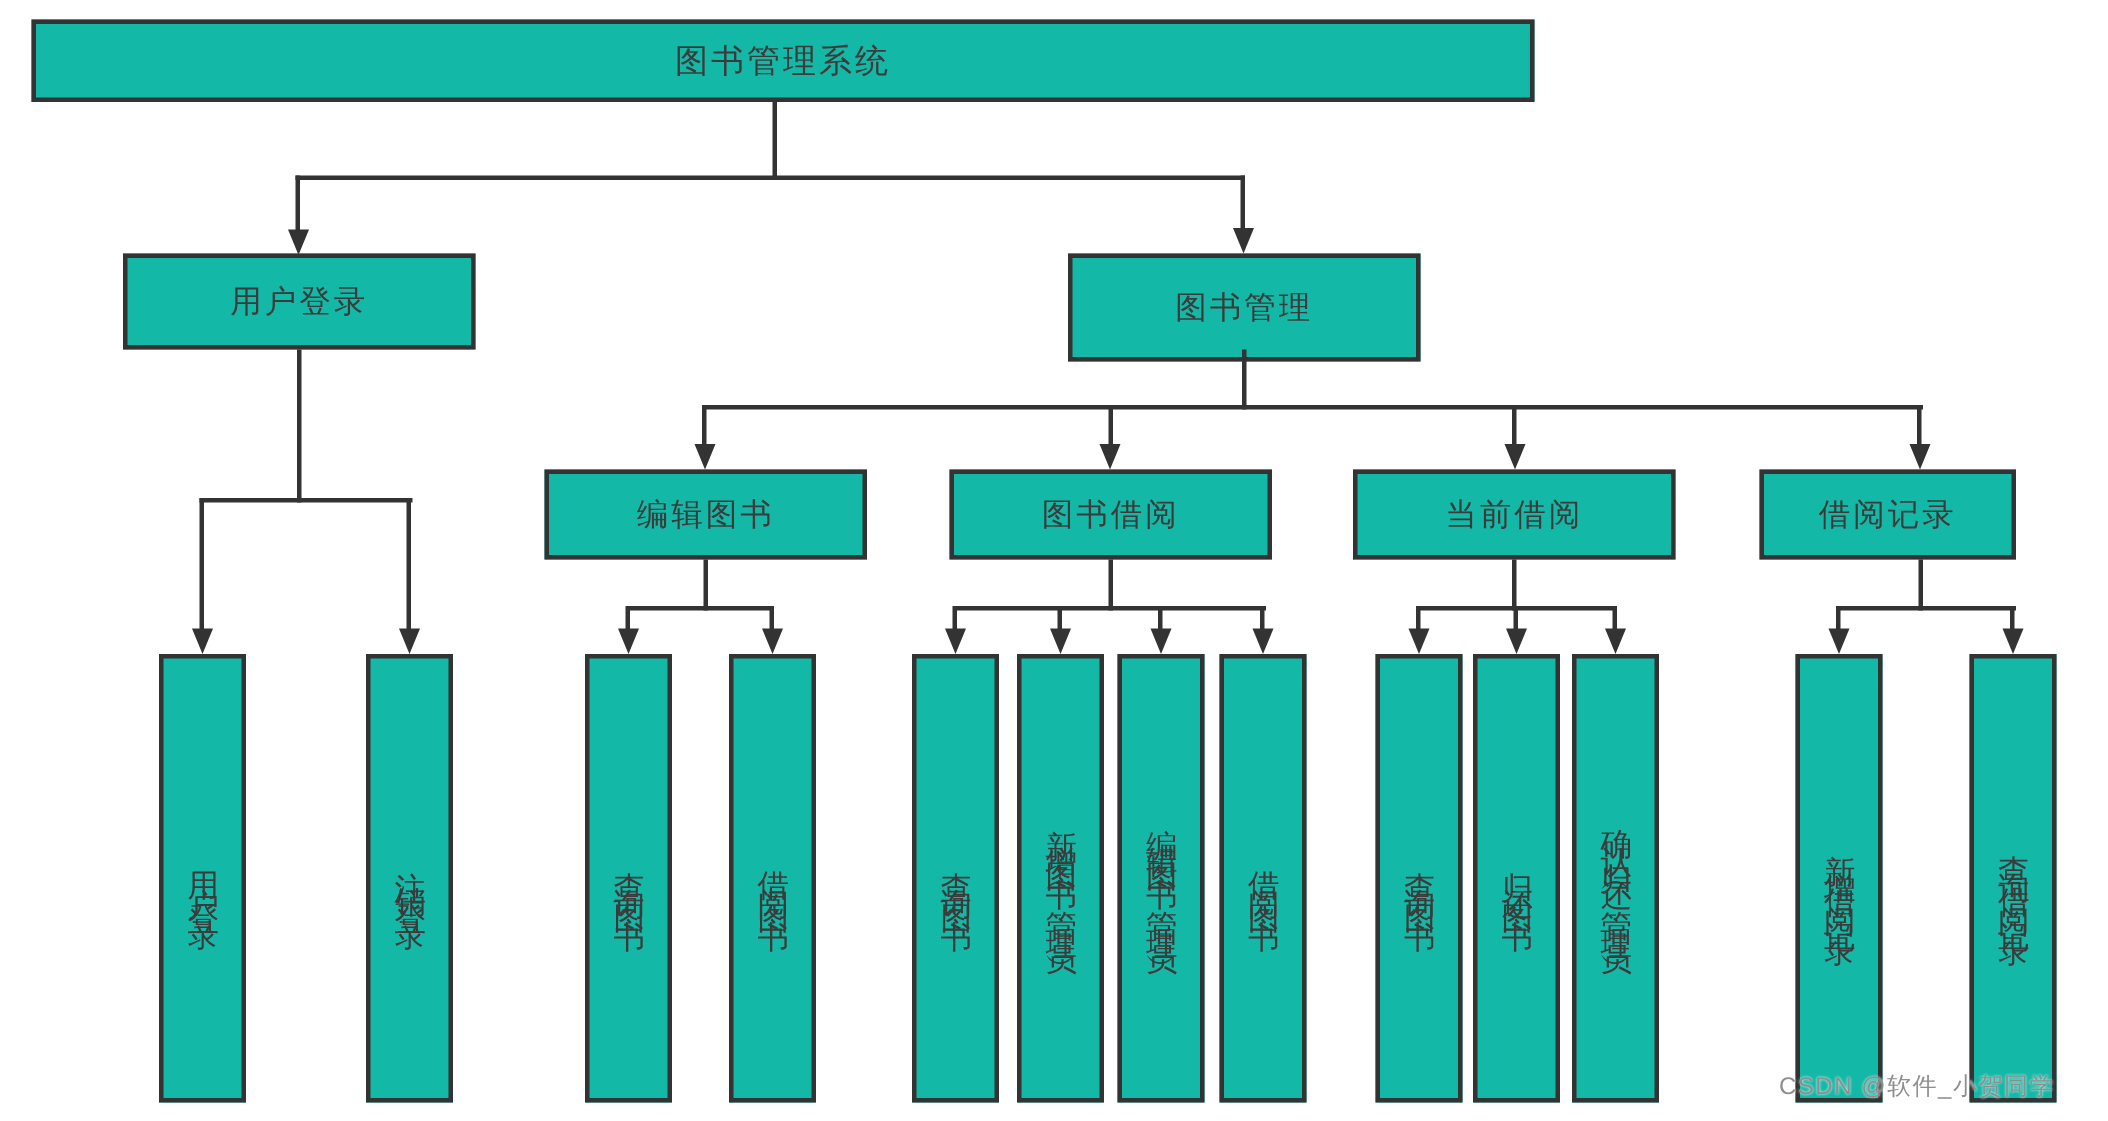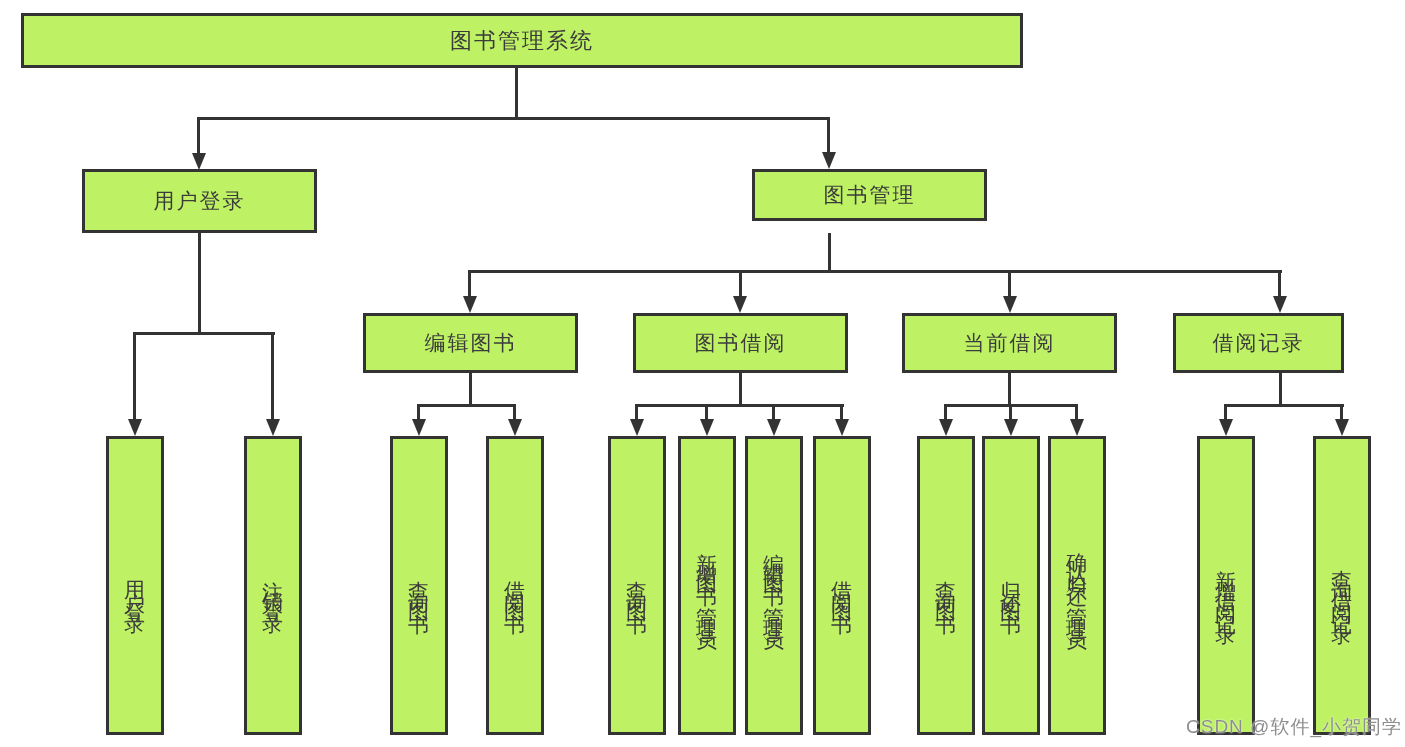--- a/index.html
+++ b/index.html
@@ -1,49 +1,49 @@
 <!DOCTYPE html>
 <html><head>
 <meta charset="utf-8">
 <style>
   html,body{margin:0;padding:0;background:#ffffff;}
   body{width:1405px;height:747px;position:relative;overflow:hidden;
        font-family:"Liberation Sans","DejaVu Sans",sans-serif;}
   .stage{position:absolute;left:0;top:0;width:1405px;height:747px;}
-  .box{position:absolute;box-sizing:border-box;background:#bef264;border:3px solid #333333;
+  .box{position:absolute;box-sizing:border-box;background:#14b8a6;border:3px solid #333333;
        display:flex;align-items:center;justify-content:center;
        color:#3b3b3b;font-size:21px;letter-spacing:2px;white-space:nowrap;}
   .root{font-size:22px;}
   .leaf{width:58px;height:299px;}
   .vtext{writing-mode:vertical-rl;text-orientation:mixed;letter-spacing:11px;
          line-height:1;font-size:21px;color:#3b3b3b;}
   .vline{position:absolute;width:3px;background:#333333;}
   .hline{position:absolute;height:3px;background:#333333;}
   .arrow{position:absolute;width:0;height:0;
          border-left:7px solid transparent;border-right:7px solid transparent;
          border-top:17px solid #333333;}
-  .watermark{position:absolute;left:1186px;top:714px;font-size:19px;letter-spacing:1px;
+  .watermark{position:absolute;left:1186px;top:714px;font-size:16px;letter-spacing:1px;
              color:#8e8e8e;text-shadow:0 0 2px #ffffff;white-space:nowrap;}
 </style>
 </head>
 <body>
 
 <div class="stage">
 
   <div class="box root" style="left:21px;top:13px;width:1002px;height:55px">图书管理系统</div>
 
   <div class="vline" style="left:515px;top:68px;height:50px"></div>
   <div class="hline" style="left:197px;top:117px;width:633px"></div>
   <div class="vline" style="left:197px;top:117px;height:38px"></div>
   <div class="arrow" style="left:192px;top:153px"></div>
   <div class="vline" style="left:827px;top:117px;height:37px"></div>
   <div class="arrow" style="left:822px;top:152px"></div>
 
   <div class="box" style="left:82px;top:169px;width:235px;height:64px">用户登录</div>
-  <div class="box" style="left:752px;top:169px;width:235px;height:52px">图书管理</div>
+  <div class="box" style="left:712px;top:169px;width:235px;height:72px">图书管理</div>
 
   <div class="vline" style="left:198px;top:233px;height:102px"></div>
   <div class="hline" style="left:133px;top:332px;width:142px"></div>
   <div class="vline" style="left:133px;top:332px;height:90px"></div>
   <div class="arrow" style="left:128px;top:419px"></div>
   <div class="vline" style="left:271px;top:332px;height:90px"></div>
   <div class="arrow" style="left:266px;top:419px"></div>
 
   <div class="vline" style="left:828px;top:233px;height:40px"></div>
   <div class="hline" style="left:469px;top:270px;width:813px"></div>

